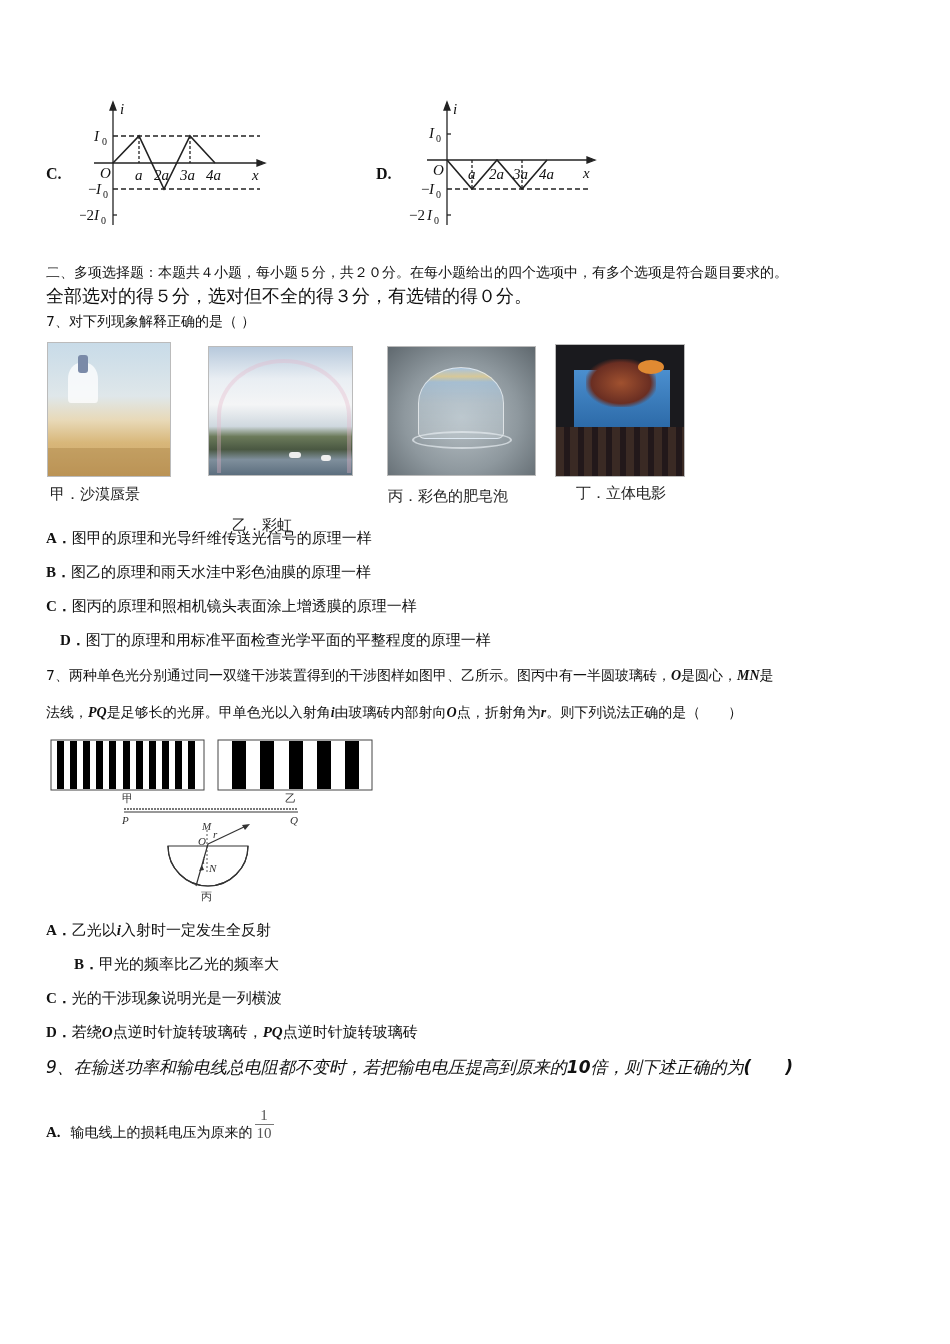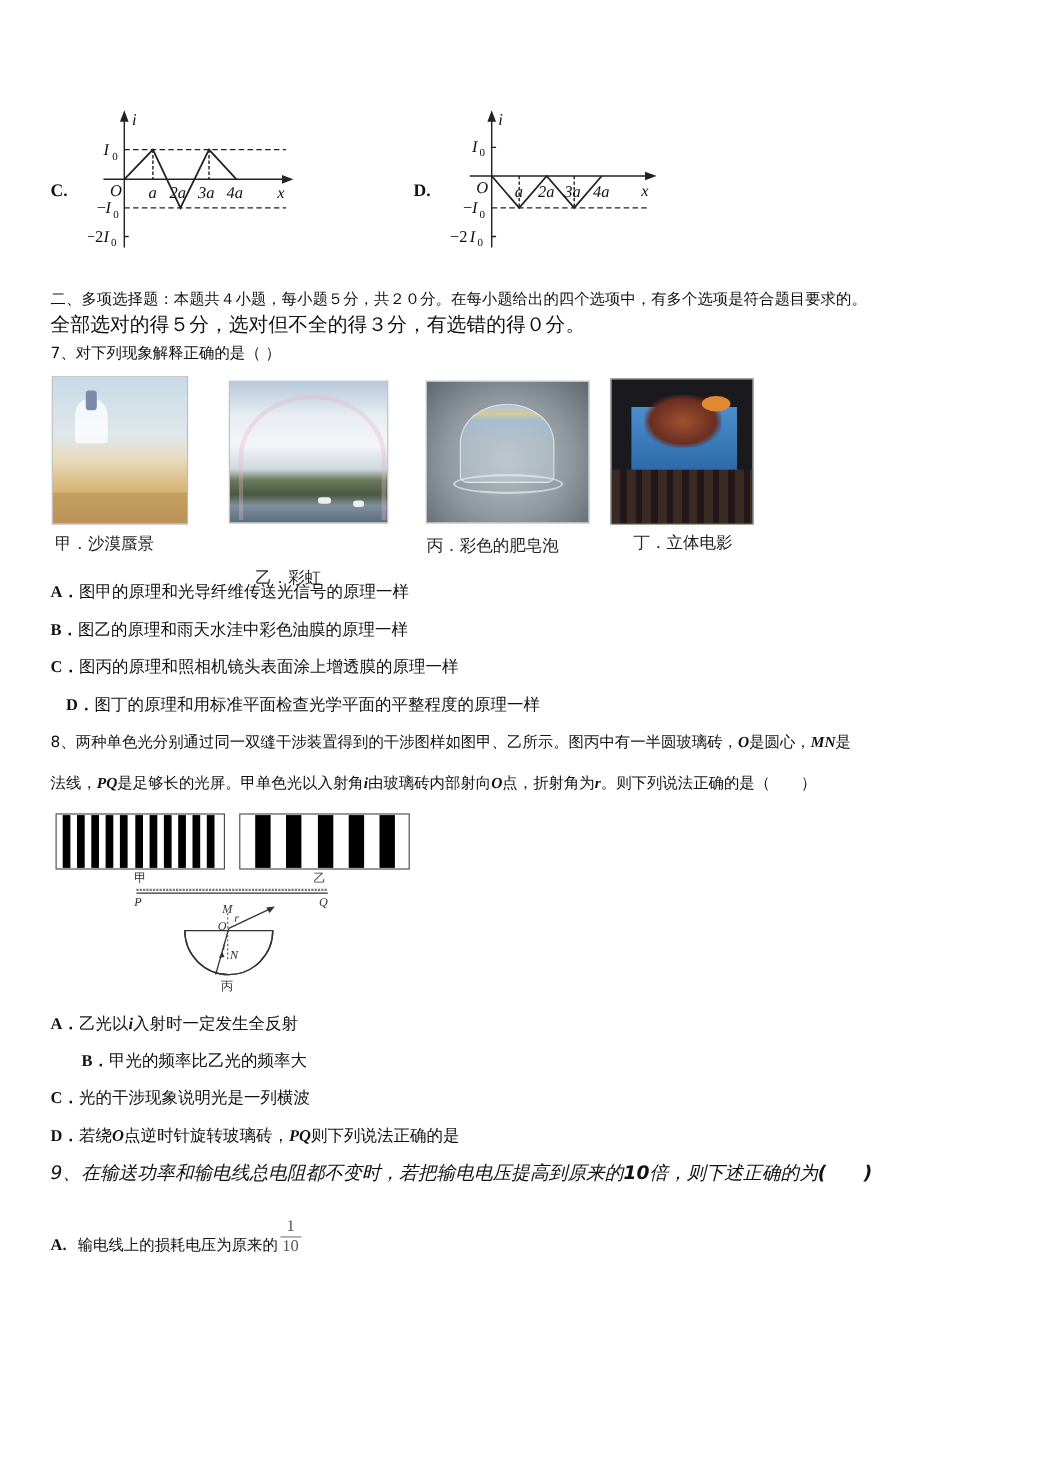--- a/index.html
+++ b/index.html
@@ -125,21 +125,21 @@
   <span class="opt-letter">B．</span><span>图乙的原理和雨天水洼中彩色油膜的原理一样</span>
 </div>
 <div class="abs txt" style="left:46px;top:596px;">
   <span class="opt-letter">C．</span><span>图丙的原理和照相机镜头表面涂上增透膜的原理一样</span>
 </div>
 <div class="abs txt" style="left:60px;top:630px;">
   <span class="opt-letter">D．</span><span>图丁的原理和用标准平面检查光学平面的平整程度的原理一样</span>
 </div>
 
 <div class="abs txt" style="left:46px;top:665px;font-family:'DejaVu Sans',sans-serif;font-size:14px;">
-  <span>8、两种单色光分别通过同一双缝干涉装置得到的干涉图样如图甲、乙所示。图丙中有一半圆玻璃砖，</span><span class="it">O</span><span>是圆心，</span><span class="it">MN</span><span>是</span>
+  <span>7、两种单色光分别通过同一双缝干涉装置得到的干涉图样如图甲、乙所示。图丙中有一半圆玻璃砖，</span><span class="it">O</span><span>是圆心，</span><span class="it">MN</span><span>是</span>
 </div>
 <div class="abs txt" style="left:46px;top:702px;font-family:'DejaVu Sans',sans-serif;font-size:14px;">
   <span>法线，</span><span class="it">PQ</span><span>是足够长的光屏。甲单色光以入射角</span><span class="it">i</span><span>由玻璃砖内部射向</span><span class="it">O</span><span>点，折射角为</span><span class="it">r</span><span>。则下列说法正确的是（　　）</span>
 </div>
 
 <svg class="abs" style="left:48px;top:738px;" width="330" height="168">
 
   <g>
     <rect x="3" y="2" width="153" height="50" fill="#fff" stroke="#444" stroke-width="1"></rect>
     <g fill="#000">
@@ -198,21 +198,21 @@
 <div class="abs txt" style="left:46px;top:920px;">
   <span class="opt-letter">A．</span><span>乙光以</span><span class="it">i</span><span>入射时一定发生全反射</span>
 </div>
 <div class="abs txt" style="left:46px;top:954px;margin-left:28px;">
   <span class="opt-letter">B．</span><span>甲光的频率比乙光的频率大</span>
 </div>
 <div class="abs txt" style="left:46px;top:988px;">
   <span class="opt-letter">C．</span><span>光的干涉现象说明光是一列横波</span>
 </div>
 <div class="abs txt" style="left:46px;top:1022px;">
-  <span class="opt-letter">D．</span><span>若绕</span><span class="it">O</span><span>点逆时针旋转玻璃砖，</span><span class="it">PQ</span><span>则下列说法正确的是</span>
+  <span class="opt-letter">D．</span><span>若绕</span><span class="it">O</span><span>点逆时针旋转玻璃砖，</span><span class="it">PQ</span><span>点逆时针旋转玻璃砖</span>
 </div>
 
 <div class="abs txt" style="left:46px;top:1057px;font-family:'DejaVu Sans',sans-serif;font-size:17px;font-style:italic;">
   <span>9、在输送功率和输电线总电阻都不变时，若把输电电压提高到原来的</span><span class="b">10</span><span>倍，则下述正确的为</span><span class="b">(　　)</span>
 </div>
 <div class="abs" style="left:46px;top:1092px;height:50px;display:flex;align-items:flex-end;font-size:15px;white-space:nowrap;">
   <span class="opt-letter" style="margin-right:10px;line-height:20px;">A.</span>
   <span style="line-height:20px;font-family:'DejaVu Sans',sans-serif;font-size:14px;margin-top:16px;">输电线上的损耗电压为原来的</span>
   <span class="frac" style="margin-left:2px;">
     <span class="num">1</span>

